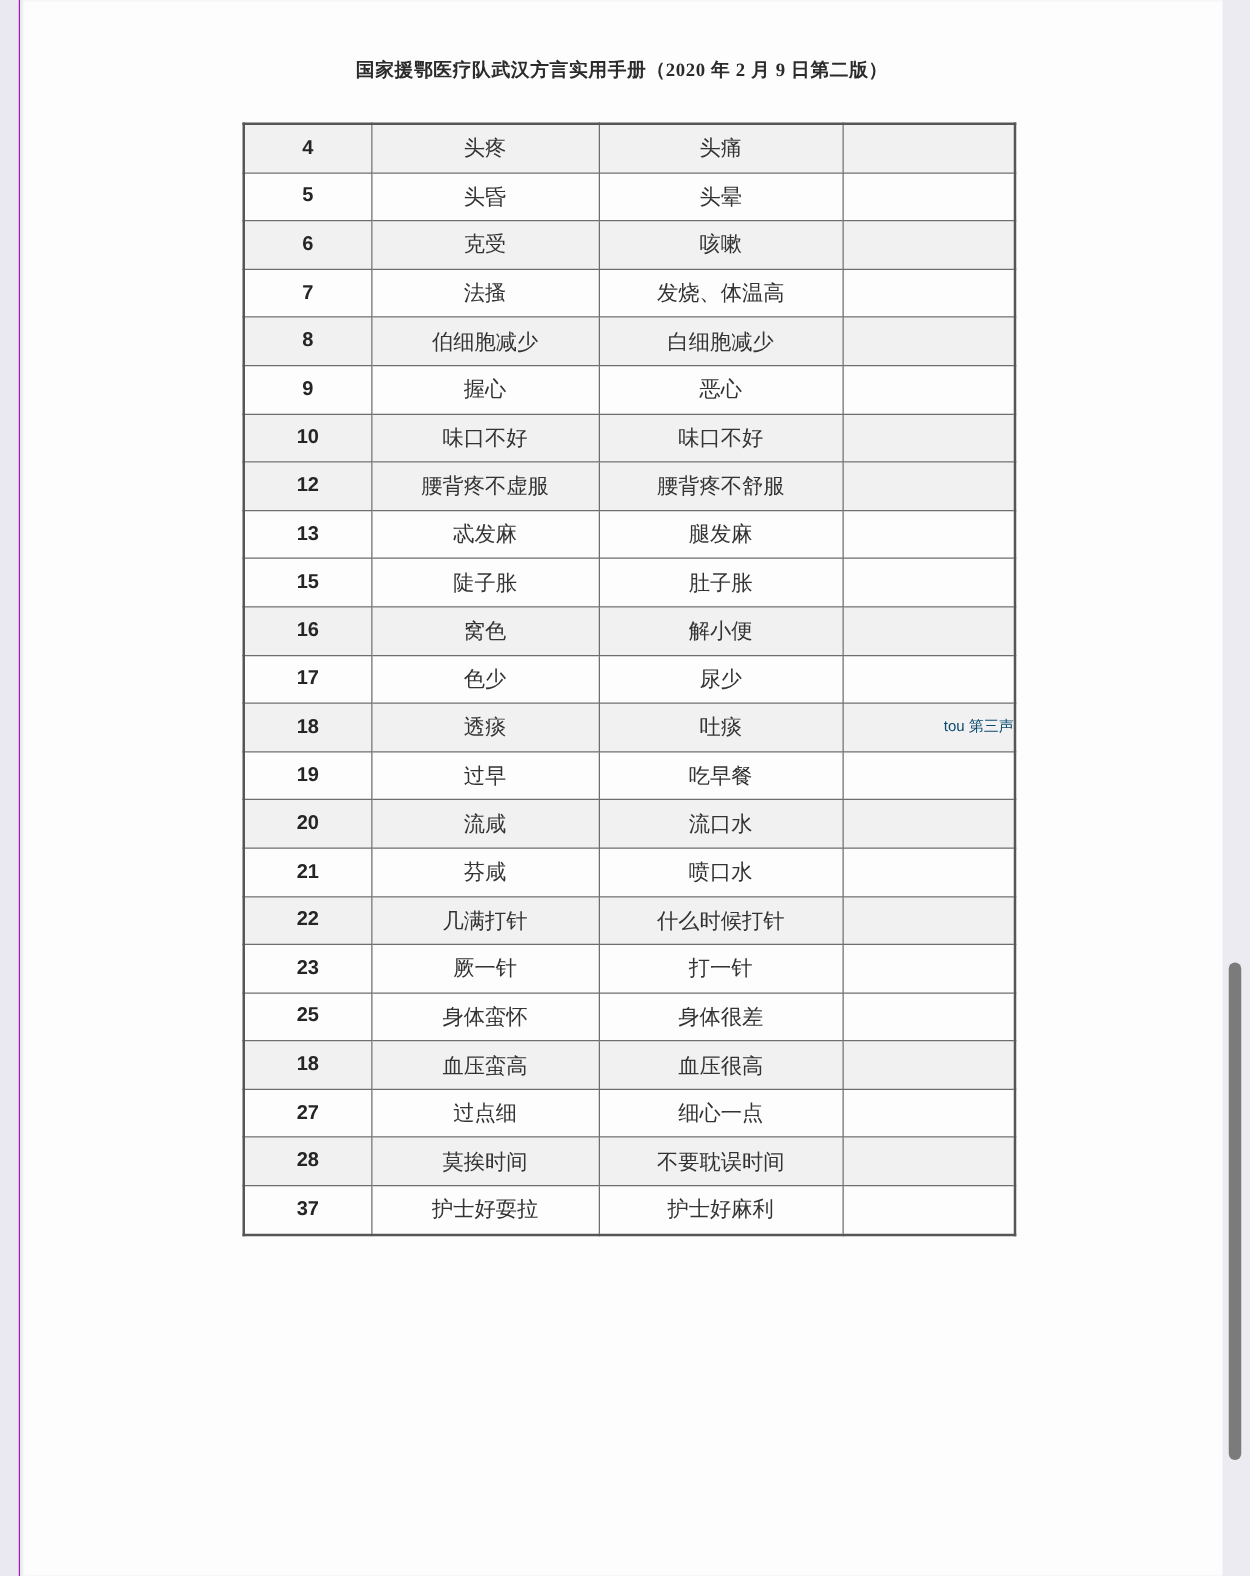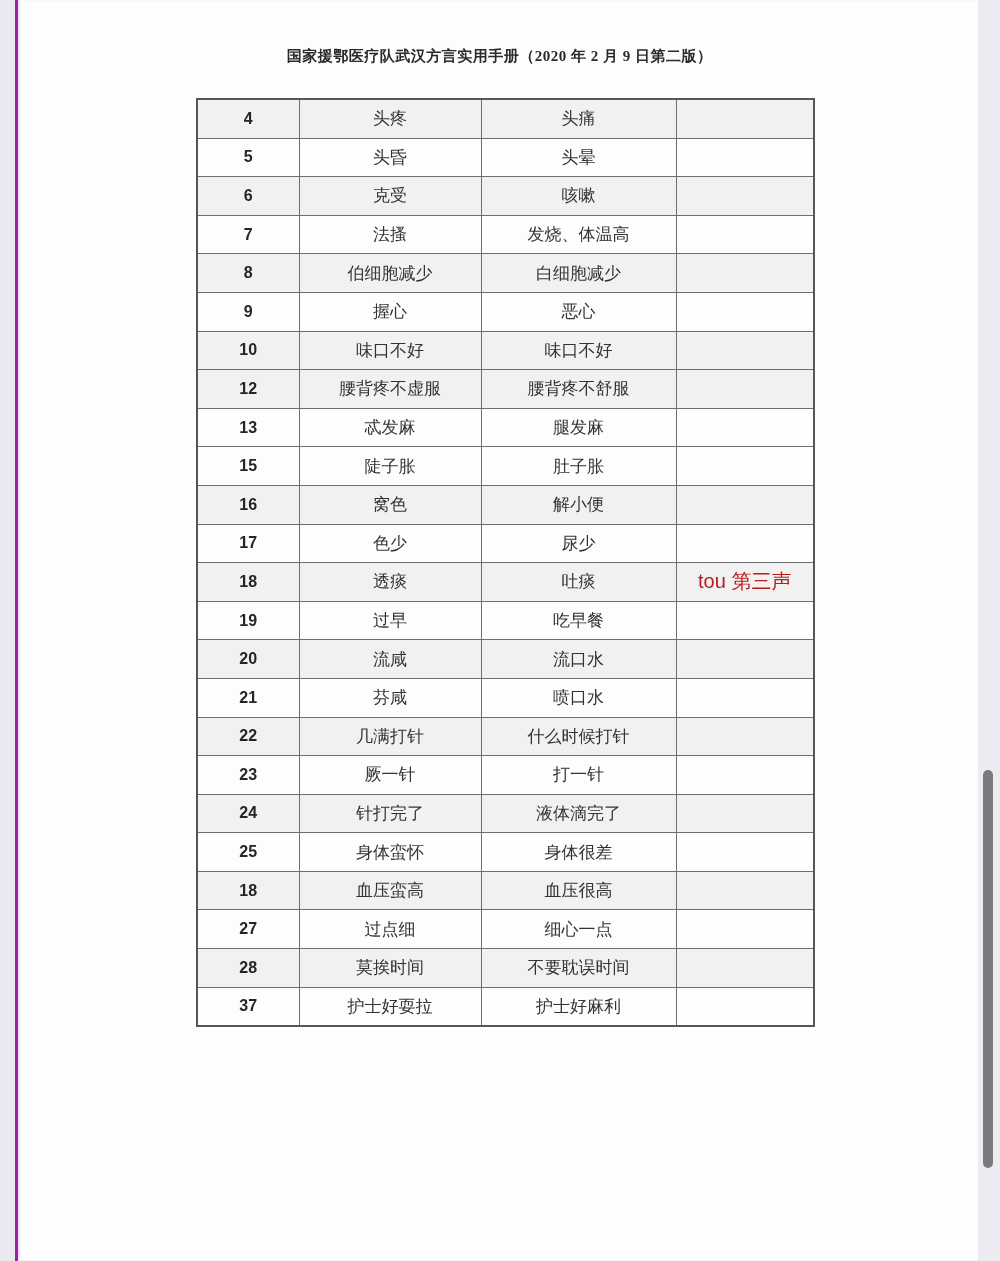--- a/index.html
+++ b/index.html
@@ -16,21 +16,21 @@
     width: 1000px;
     height: 1261px;
   }
   .page {
     position: absolute;
     left: 15px;
     top: 0;
     width: 963px;
     height: 1261px;
     background: #fdfdfd;
-    border-left: 3px solid #a21caf;
+    border-left: 1px solid #a21caf;
     box-shadow: inset 2px 0 2px rgba(190,190,205,0.35);
   }
   .doc-title {
     position: absolute;
     top: 47px;
     left: 0;
     right: 0;
     text-align: center;
     font-family: "Liberation Serif", serif;
     font-weight: bold;
@@ -62,22 +62,23 @@
     background: #f2f1f2;
   }
   .phrase-table td.num {
     font-family: "Liberation Sans", sans-serif;
     font-weight: bold;
     font-size: 16px;
     color: #252525;
   }
   .phrase-table td.note {
     font-family: "Liberation Sans", sans-serif;
-    font-size: 20px;
-    color: #b91c1c;
+    font-size: 12px;
+    color: #0c4a6e;
+    text-align: right;
   }
   .scroll-track {
     position: absolute;
     right: 0;
     top: 0;
     width: 22px;
     height: 1261px;
     background: #ecebf2;
   }
   .scroll-thumb {
@@ -205,26 +206,20 @@
     <td class="dialect">几满打针</td>
     <td class="mandarin">什么时候打针</td>
     <td class="note"></td>
   </tr>
           <tr>
     <td class="num">23</td>
     <td class="dialect">厥一针</td>
     <td class="mandarin">打一针</td>
     <td class="note"></td>
   </tr>
-          <tr class="alt">
-    <td class="num">24</td>
-    <td class="dialect">针打完了</td>
-    <td class="mandarin">液体滴完了</td>
-    <td class="note"></td>
-  </tr>
           <tr>
     <td class="num">25</td>
     <td class="dialect">身体蛮怀</td>
     <td class="mandarin">身体很差</td>
     <td class="note"></td>
   </tr>
           <tr class="alt">
     <td class="num">18</td>
     <td class="dialect">血压蛮高</td>
     <td class="mandarin">血压很高</td>

